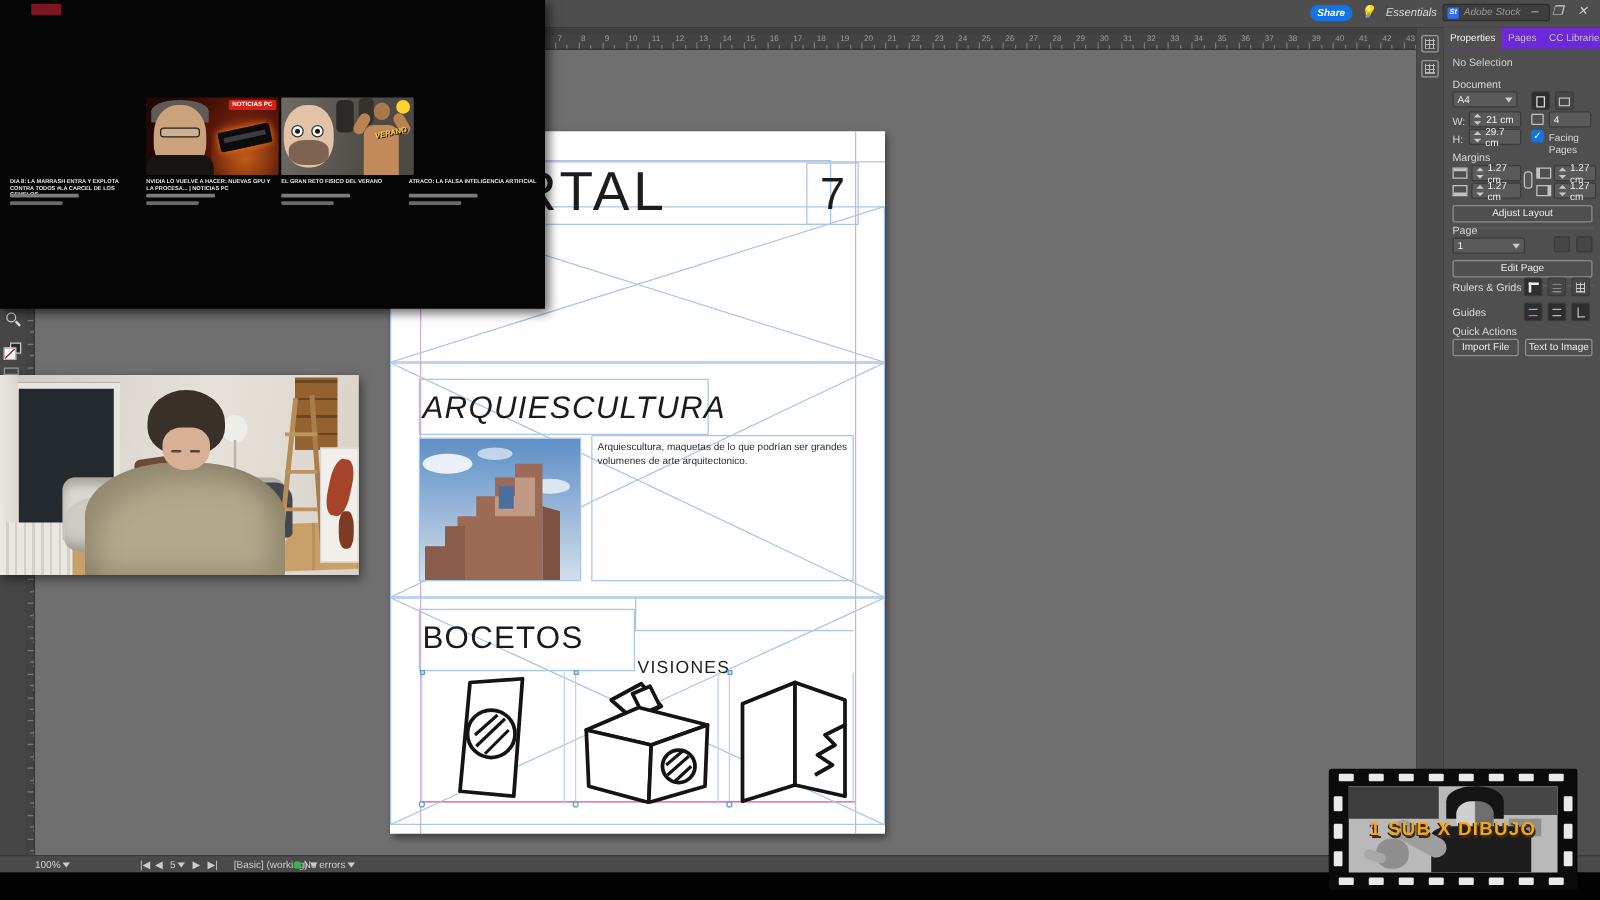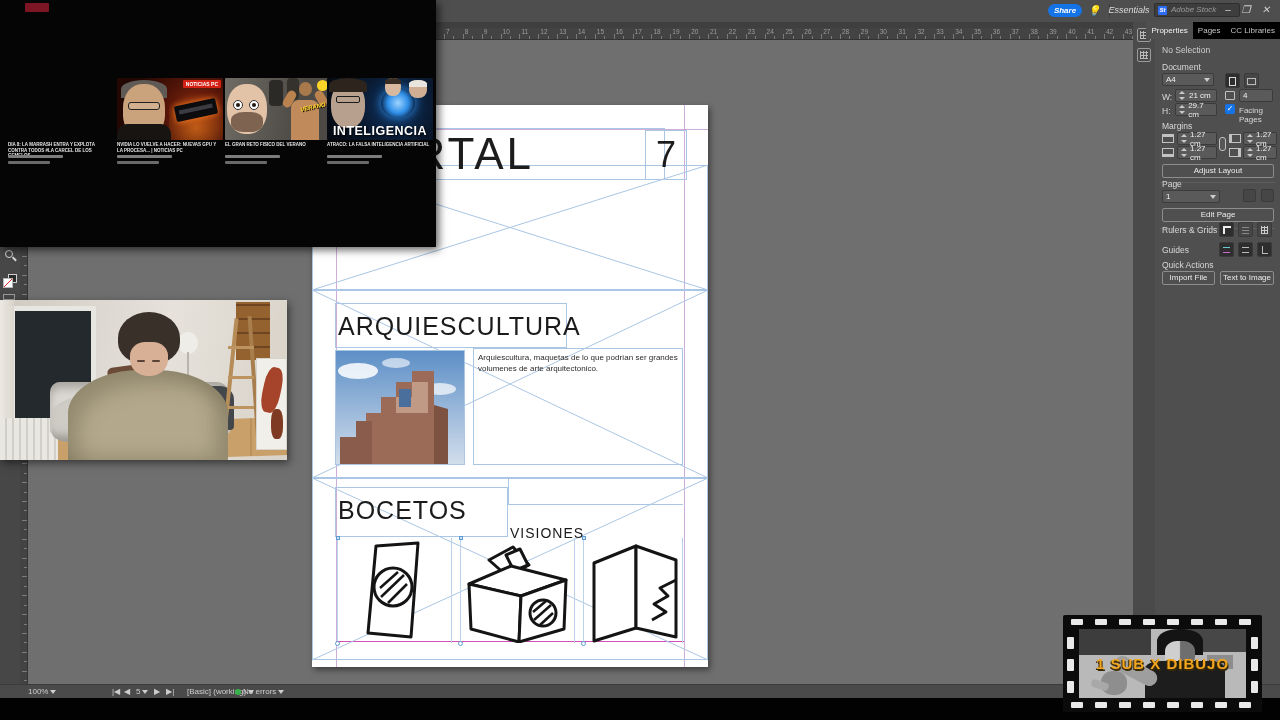--- a/index.html
+++ b/index.html
@@ -45,21 +45,21 @@
   #page { left:312px; top:105px; width:396px; height:562px; background:#ffffff;
     box-shadow:2px 3px 6px rgba(0,0,0,.45); }
   .frame { position:absolute; border:1px solid #a9c6e4; }
   .mguide-v { position:absolute; top:0; width:1px; height:562px; background:#c49ad2; opacity:.8;}
   .mguide-h { position:absolute; left:0; width:396px; height:1px; background:#c49ad2; opacity:.8;}
   #doc-title { left:23px; top:23px; width:330px; height:52px; font-size:44px; line-height:50px;
     font-weight:500; letter-spacing:3px; color:#1c1c1c; padding-left:8px; }
   #doc-folio { left:333px; top:25px; width:42px; height:50px; font-size:36px; font-weight:400;
     color:#1c1c1c; text-align:center; line-height:48px; }
   #doc-h1 { left:23px; top:198px; width:232px; height:45px; font-size:25px; line-height:44px;
-    font-weight:500; letter-spacing:1px; color:#1b1b1b; padding-left:2px;}
+    font-weight:500; letter-spacing:1px; color:#1b1b1b; padding-left:2px;font-style:italic;}
   #doc-body { left:161px; top:243px; width:210px; height:117px; font-size:8px; line-height:1.4;
     color:#2a2a2a; padding:3px 4px; }
   #doc-photo { left:23px; top:245px; width:130px; height:115px; border:1px solid #a9c6e4; overflow:hidden;}
   #doc-h2 { left:23px; top:382px; width:173px; height:50px; font-size:25px; line-height:44px;
     font-weight:500; letter-spacing:1px; color:#1b1b1b; padding-left:2px;}
   #doc-sub { left:198px; top:420px; width:110px; height:18px; font-size:14px; font-weight:500;
     letter-spacing:1px; color:#1b1b1b; }
   .vis-line-h { left:196px; top:399px; width:175px; height:1px; background:#a9c6e4; position:absolute;}
   .vis-line-v { left:196px; top:373px; width:1px; height:26px; background:#a9c6e4; position:absolute;}
   .sketch-frame { position:absolute; top:433px; height:105px; border-left:1px solid #bcd2ea; border-right:1px solid #bcd2ea;}
@@ -67,21 +67,21 @@
   .anchor-ci { position:absolute; left:-3px; bottom:-3px; width:5px; height:5px; border:1px solid #5d9bd4; border-radius:50%; background:#fff;}
   #bottom-mguide { left:24px; top:536px; width:348px; height:1px; background:#d24fb4; position:absolute;}
 
   
   #dock-strip { left:1133px; top:22px; width:22px; height:662px; background:#4a4a4a; }
   .dock-ico { left:4px; width:14px; height:14px; border:1px solid #9a9a9a; border-radius:2px; }
   .dock-ico i { display:block; margin:2px; height:8px; background:
      repeating-linear-gradient(0deg,#bbb 0 1px,transparent 1px 3px),
      repeating-linear-gradient(90deg,#bbb 0 1px,transparent 1px 3px); }
   #panel { left:1155px; top:22px; width:125px; height:662px; background:#4f4f4f; font-size:8.5px; color:#dedede;}
-  #panel-tabs { position:absolute; left:0; top:0; width:125px; height:17px; background:#000000; display:flex;justify-content:flex-end; }
+  #panel-tabs { position:absolute; left:0; top:0; width:125px; height:17px; background:#6d28d9; display:flex; }
   .ptab { padding:0 5px; line-height:17px; font-size:8px; color:#c3c3c3; white-space:nowrap;}
   .ptab.active { background:#4f4f4f; color:#f2f2f2; }
   .plabel { position:absolute; color:#d8d8d8; font-size:8.5px; }
   .pfield { position:absolute; background:#5a5a5a; border:1px solid #3b3b3b; border-radius:2px;
      height:13px; display:flex; align-items:center; color:#efefef; font-size:8px; padding:0 3px; }
   .stepper { width:7px; height:9px; margin-right:3px; display:flex; flex-direction:column; justify-content:space-between;}
   .stepper b, .stepper s { display:block; width:0; height:0; border-left:3px solid transparent; border-right:3px solid transparent;}
   .stepper b { border-bottom:3px solid #c9c9c9; } .stepper s { border-top:3px solid #c9c9c9; }
   .chev { width:0; height:0; border-left:3px solid transparent; border-right:3px solid transparent;
      border-top:4px solid #cdcdcd; margin-left:auto; }
@@ -814,29 +814,20 @@
       <div class="arm" style="left:60px; transform:rotate(30deg)"></div>
       <div class="arm" style="left:92px; transform:rotate(-30deg)"></div>
       <div class="head2"></div>
       <div class="emoji"></div>
       <div class="verano">VERANO</div>
     </div>
     <div class="cap" style="left:225px">EL GRAN RETO FISICO DEL VERANO</div>
     <div class="meta-bar" style="left:225px; top:155px"></div>
     <div class="meta-bar b2" style="left:225px; top:161px"></div>
 
-    <div class="thumb t4" style="left:327px">
-      <div class="brain"></div>
-      <div class="face"></div>
-        <div class="hairL"></div>
-        <div class="glassesL"></div>
-      <div class="musk"></div>
-        <div class="einstein"></div>
-      <div class="word">INTELIGENCIA</div>
-    </div>
     <div class="cap" style="left:327px">ATRACO: LA FALSA INTELIGENCIA ARTIFICIAL</div>
     <div class="meta-bar" style="left:327px; top:155px"></div>
     <div class="meta-bar b2" style="left:327px; top:161px"></div>
   </div>
 
   <div id="webcam" class="abs">
     <div class="wc-window abs"></div>
     <div class="wc-curtain abs"></div>
     <div class="wc-floor abs"></div>
     <div class="wc-radiator abs"></div>

